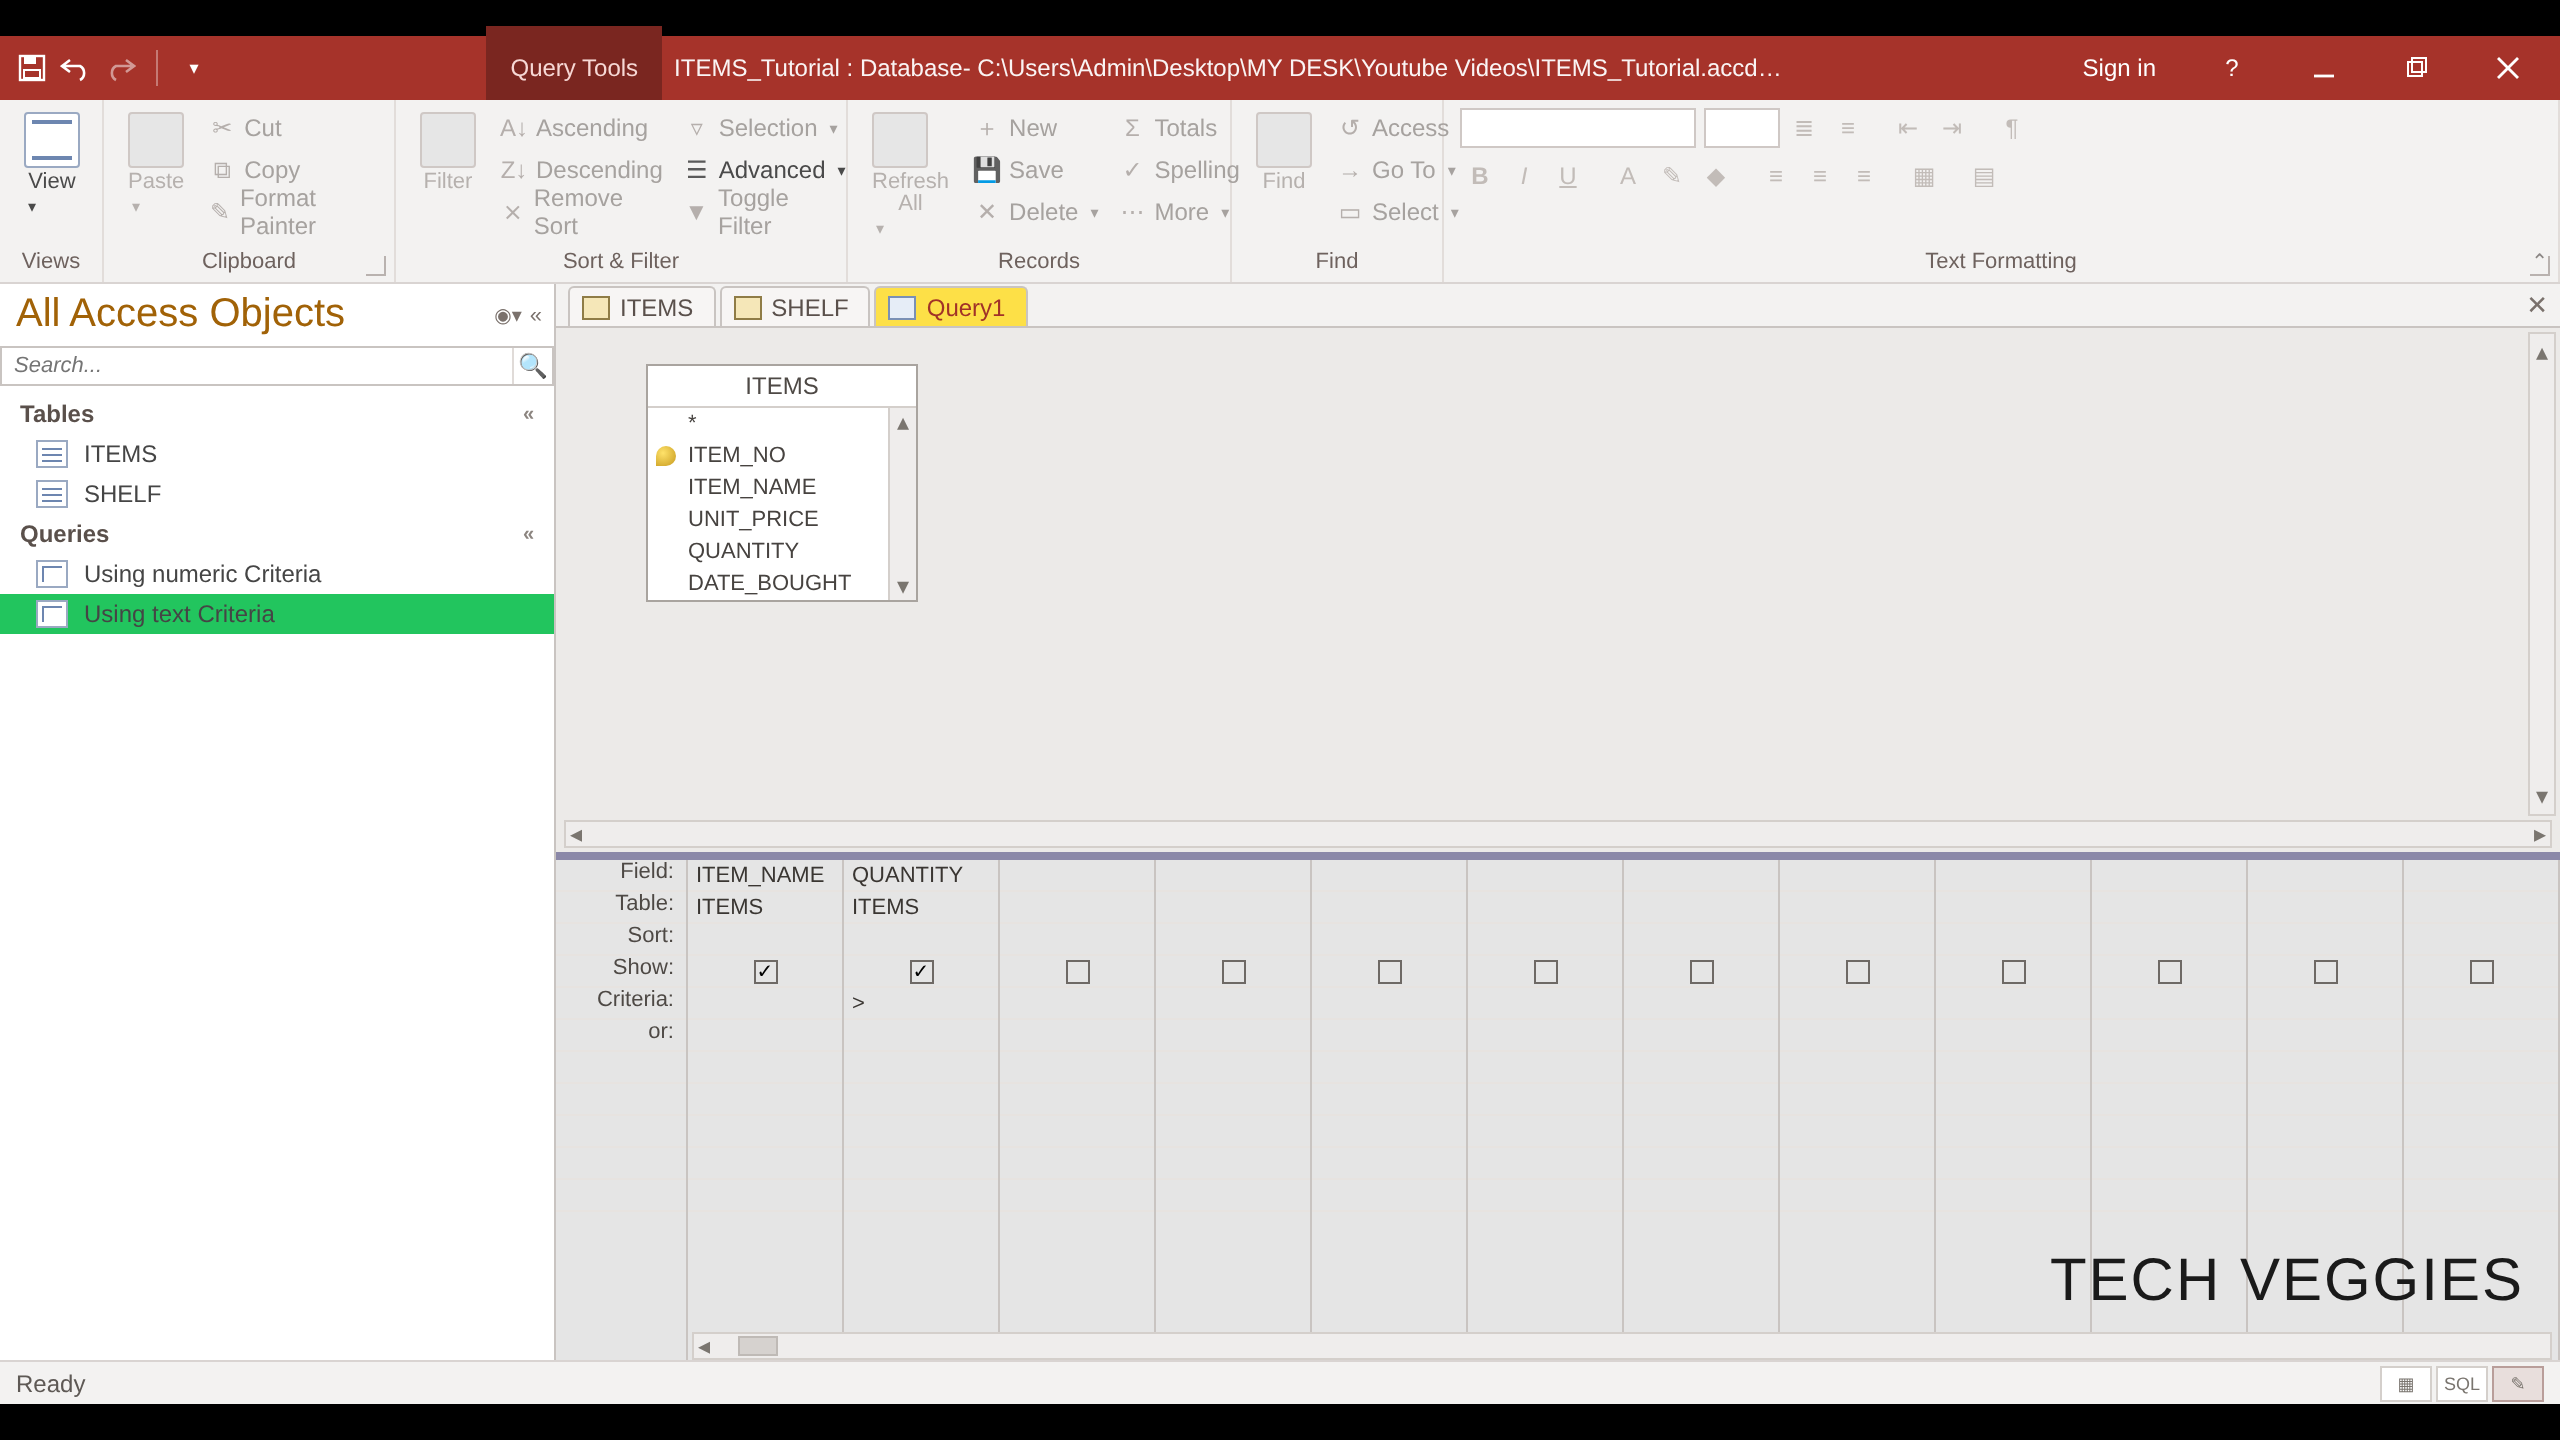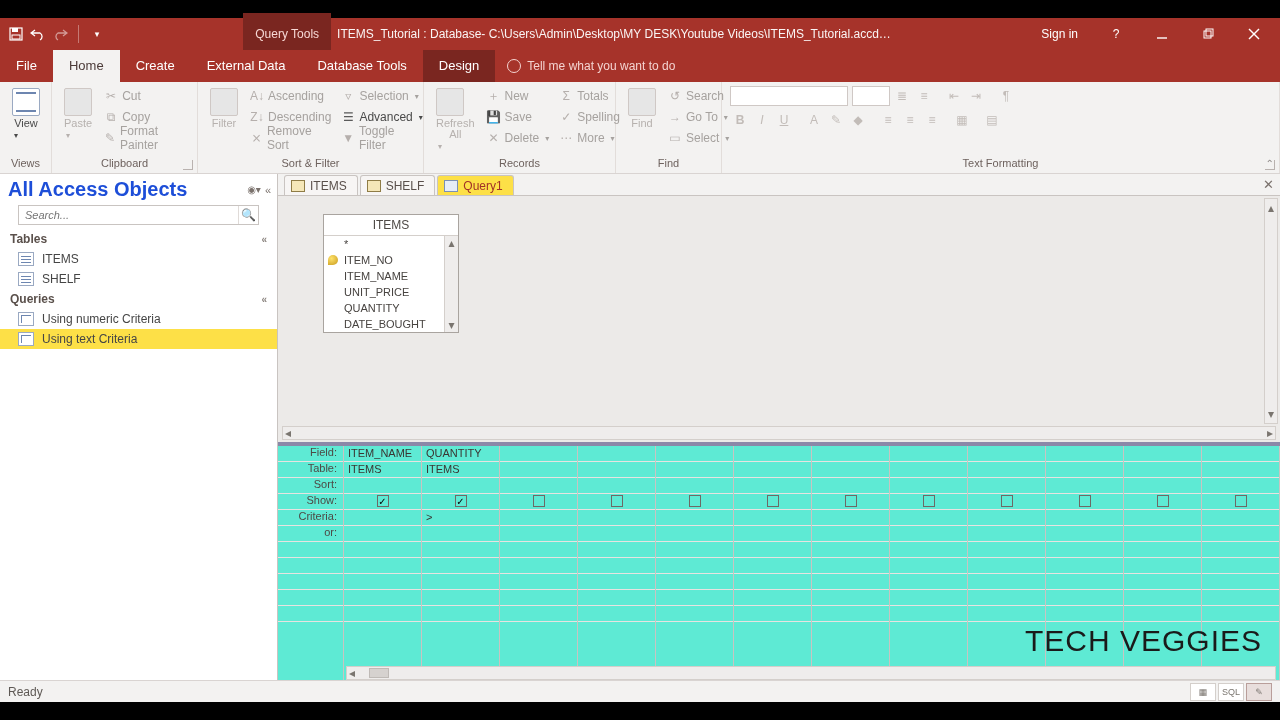--- a/index.html
+++ b/index.html
@@ -38,34 +38,34 @@
 .dimmed{color:#b6b1ae}
 .notdim{color:#4a4a4a}
 .caret{font-size:8px;margin-left:2px}
 .ribbon-collapse{position:absolute;right:6px;bottom:4px;color:#8b8785;font-size:10px}
 .dlgla{position:absolute;right:4px;bottom:3px;width:10px;height:10px;border:1px solid #b9b2af;border-top:none;border-left:none}
 
 .mainrow{flex:1;display:flex;min-height:0}
 
 .nav{width:278px;border-right:1px solid #c9c4c1;display:flex;flex-direction:column;background:#fff}
 .nav-head{display:flex;align-items:center;justify-content:space-between;padding:4px 6px 2px 8px}
-.nav-head h1{font-size:20px;color:#1d4ed8;font-weight:700}
+.nav-head h1{font-size:20px;color:#a16207;font-weight:400}
 .nav-head .icons{display:flex;gap:4px;align-items:center;color:#7a716c}
-.nav-search{display:flex;border:1px solid #c9c4c1;margin:2px 18px 4px;height:20px}
+.nav-search{display:flex;border:1px solid #c9c4c1;margin:2px 0 4px;height:20px}
 .nav-search input{flex:1;border:none;outline:none;font-size:11px;font-style:italic;color:#8a837e;padding:0 6px;background:transparent}
 .nav-search .sic{width:20px;display:flex;align-items:center;justify-content:center;color:#7a716c;border-left:1px solid #e0dbd8}
 .nav-section{padding:3px 10px;font-weight:600;color:#5a504b;display:flex;justify-content:space-between;align-items:center}
 .nav-section .chv{font-size:10px;color:#8c8580}
 .nav-item{display:flex;align-items:center;gap:8px;padding:3px 10px 3px 18px;color:#454545;cursor:pointer}
 .nav-item .tic{width:16px;height:14px;background:linear-gradient(#fff,#fff);border:1px solid #9aa9c2;position:relative}
 .nav-item .tic::before{content:"";position:absolute;top:3px;left:2px;right:2px;height:1px;background:#6d86b0}
 .nav-item .tic::after{content:"";position:absolute;top:6px;left:2px;right:2px;height:1px;background:#6d86b0;box-shadow:0 3px 0 #6d86b0}
 .nav-item .qic{width:16px;height:14px;border:1px solid #9aa9c2;background:#fff;position:relative}
 .nav-item .qic::after{content:"";position:absolute;inset:2px;border:1px solid #6d86b0;border-right:none;border-bottom:none}
-.nav-item.sel{background:#fde047}
+.nav-item.sel{background:#22c55e}
 
 .docarea{flex:1;display:flex;flex-direction:column;min-width:0}
 .doctabs{height:22px;background:#f3f2f1;border-bottom:1px solid #c9c4c1;display:flex;align-items:flex-end;padding-left:6px;position:relative}
 .doctab{display:flex;align-items:center;gap:5px;padding:2px 10px 2px 6px;border:1px solid #c9c4c1;border-bottom:none;background:#f7f5f4;margin-right:2px;border-radius:3px 3px 0 0;height:20px;font-size:11px;color:#5a504b}
 .doctab .dtic{width:14px;height:12px;border:1px solid #8f7c46;background:#f5e7b8}
 .doctab.active{background:#fde047;color:#a13228;font-weight:400}
 .doctab.qtab .dtic{border-color:#7a90b5;background:#e6edf7}
 .docclose{position:absolute;right:6px;top:3px;color:#7a716c;font-size:13px}
 
 .design{flex:1;display:flex;flex-direction:column;min-height:0;position:relative}
@@ -73,21 +73,21 @@
 .tablebox{position:absolute;left:45px;top:18px;width:136px;background:#fff;border:1px solid #a9a49f}
 .tablebox .tbhead{text-align:center;padding:3px 0;border-bottom:1px solid #d4cfcb;font-size:12px;color:#4e4945}
 .tablebox .tblist{position:relative}
 .tablebox .tblist .sb{position:absolute;right:0;top:0;bottom:0;width:14px;background:#efedec;border-left:1px solid #d4cfcb;display:flex;flex-direction:column;justify-content:space-between;align-items:center;color:#7a756f;font-size:8px}
 .tablebox .fld{padding:2px 6px 2px 20px;font-size:11px;color:#474340;position:relative}
 .tablebox .fld.key::before{content:"";position:absolute;left:4px;top:3px;width:10px;height:10px;background:radial-gradient(circle at 35% 35%,#ffe26a,#c79a1e);border-radius:50% 50% 50% 0}
 .relpane .hsb{position:absolute;left:4px;right:4px;bottom:2px;height:14px;background:#efedec;border:1px solid #d4cfcb;display:flex;justify-content:space-between;align-items:center;color:#7a756f;font-size:9px;padding:0 2px}
 .relpane .vsb{position:absolute;right:2px;top:2px;bottom:18px;width:14px;background:#efedec;border:1px solid #d4cfcb;display:flex;flex-direction:column;justify-content:space-between;align-items:center;color:#7a756f;font-size:9px;padding:2px 0}
 .gripper{position:absolute;left:50%;bottom:-4px;transform:translateX(-50%);width:40px;height:4px;background:repeating-linear-gradient(90deg,#bfbfd0 0 2px,transparent 2px 4px)}
 
-.qbe{flex:1;display:flex;background:#5eead4;position:relative;overflow:hidden}
+.qbe{flex:1;display:flex;background:#e5e5e5;position:relative;overflow:hidden}
 .qbe-labels{width:66px;border-right:1px solid #c9c4c1}
 .qbe-labels div{height:16px;text-align:right;padding-right:6px;font-size:11px;color:#4e4945;border-bottom:1px solid #e7e3e0}
 .qbe-cols{flex:1;display:flex;overflow:hidden}
 .qcol{width:108px;border-right:1px solid #c9c4c1;display:flex;flex-direction:column}
 .qcell{height:16px;border-bottom:1px solid #e7e3e0;font-size:11px;padding:0 4px;color:#3a3632;display:flex;align-items:center}
 .qchk{width:12px;height:12px;border:1px solid #6e6965;margin:0 auto;display:flex;align-items:center;justify-content:center;font-size:10px;color:#000}
 .qbe .hsb{position:absolute;left:68px;right:4px;bottom:0;height:14px;background:#efedec;border:1px solid #d4cfcb;display:flex;align-items:center;color:#7a756f;font-size:9px}
 .qbe .hsb .thumb{width:20px;height:10px;background:#d6d2cf;margin-left:12px;border:1px solid #bfbab6}
 .watermark{position:absolute;right:18px;bottom:22px;font-size:30px;letter-spacing:1px;color:#1a1a1a;font-weight:400;font-family:"Segoe UI Light","Segoe UI",sans-serif;pointer-events:none}
 
@@ -148,32 +148,20 @@
         </div>
       <div class="btn">
           <svg width="12" height="12">
             <line x1="1" y1="1" x2="11" y2="11" stroke="#fff" stroke-width="1.4"></line>
             <line x1="11" y1="1" x2="1" y2="11" stroke="#fff" stroke-width="1.4"></line>
           </svg>
         </div>
     </div>
   </div>
 
-  <div class="ribbon-tabs">
-    <div class="rtab file">File</div>
-    <div class="rtab active">Home</div>
-    <div class="rtab">Create</div>
-    <div class="rtab">External Data</div>
-    <div class="rtab">Database Tools</div>
-    <div class="rtab context">Design</div>
-    <div class="tellme">
-        <span class="bulb"></span>
-        <span>Tell me what you want to do</span>
-      </div>
-  </div>
 
   <div class="ribbon">
 
     <div class="rgroup" style="width:52px">
       <div class="gbody">
           <div class="bigbtn notdim">
             <div class="ic" style="background:linear-gradient(#fff,#fff);border-color:#9aa9c2;position:relative">
               <span style="position:absolute;inset:3px;border-top:2px solid #6d86b0;border-bottom:2px solid #6d86b0"></span>
             </div>
             <div class="lbl">View</div>
@@ -293,21 +281,21 @@
 
     <div class="rgroup" style="width:106px">
       <div class="gbody">
         <div class="bigbtn dimmed">
             <div class="ic"></div>
             <div class="lbl">Find</div>
           </div>
         <div class="stack">
           <div class="smallbtn">
               <span class="mic">↺</span>
-              <span>Search</span>
+              <span>Access</span>
             </div>
           <div class="smallbtn">
               <span class="mic">→</span>
               <span>Go To</span>
               <span class="caret">▾</span>
             </div>
           <div class="smallbtn">
               <span class="mic">▭</span>
               <span>Select</span>
               <span class="caret">▾</span>

